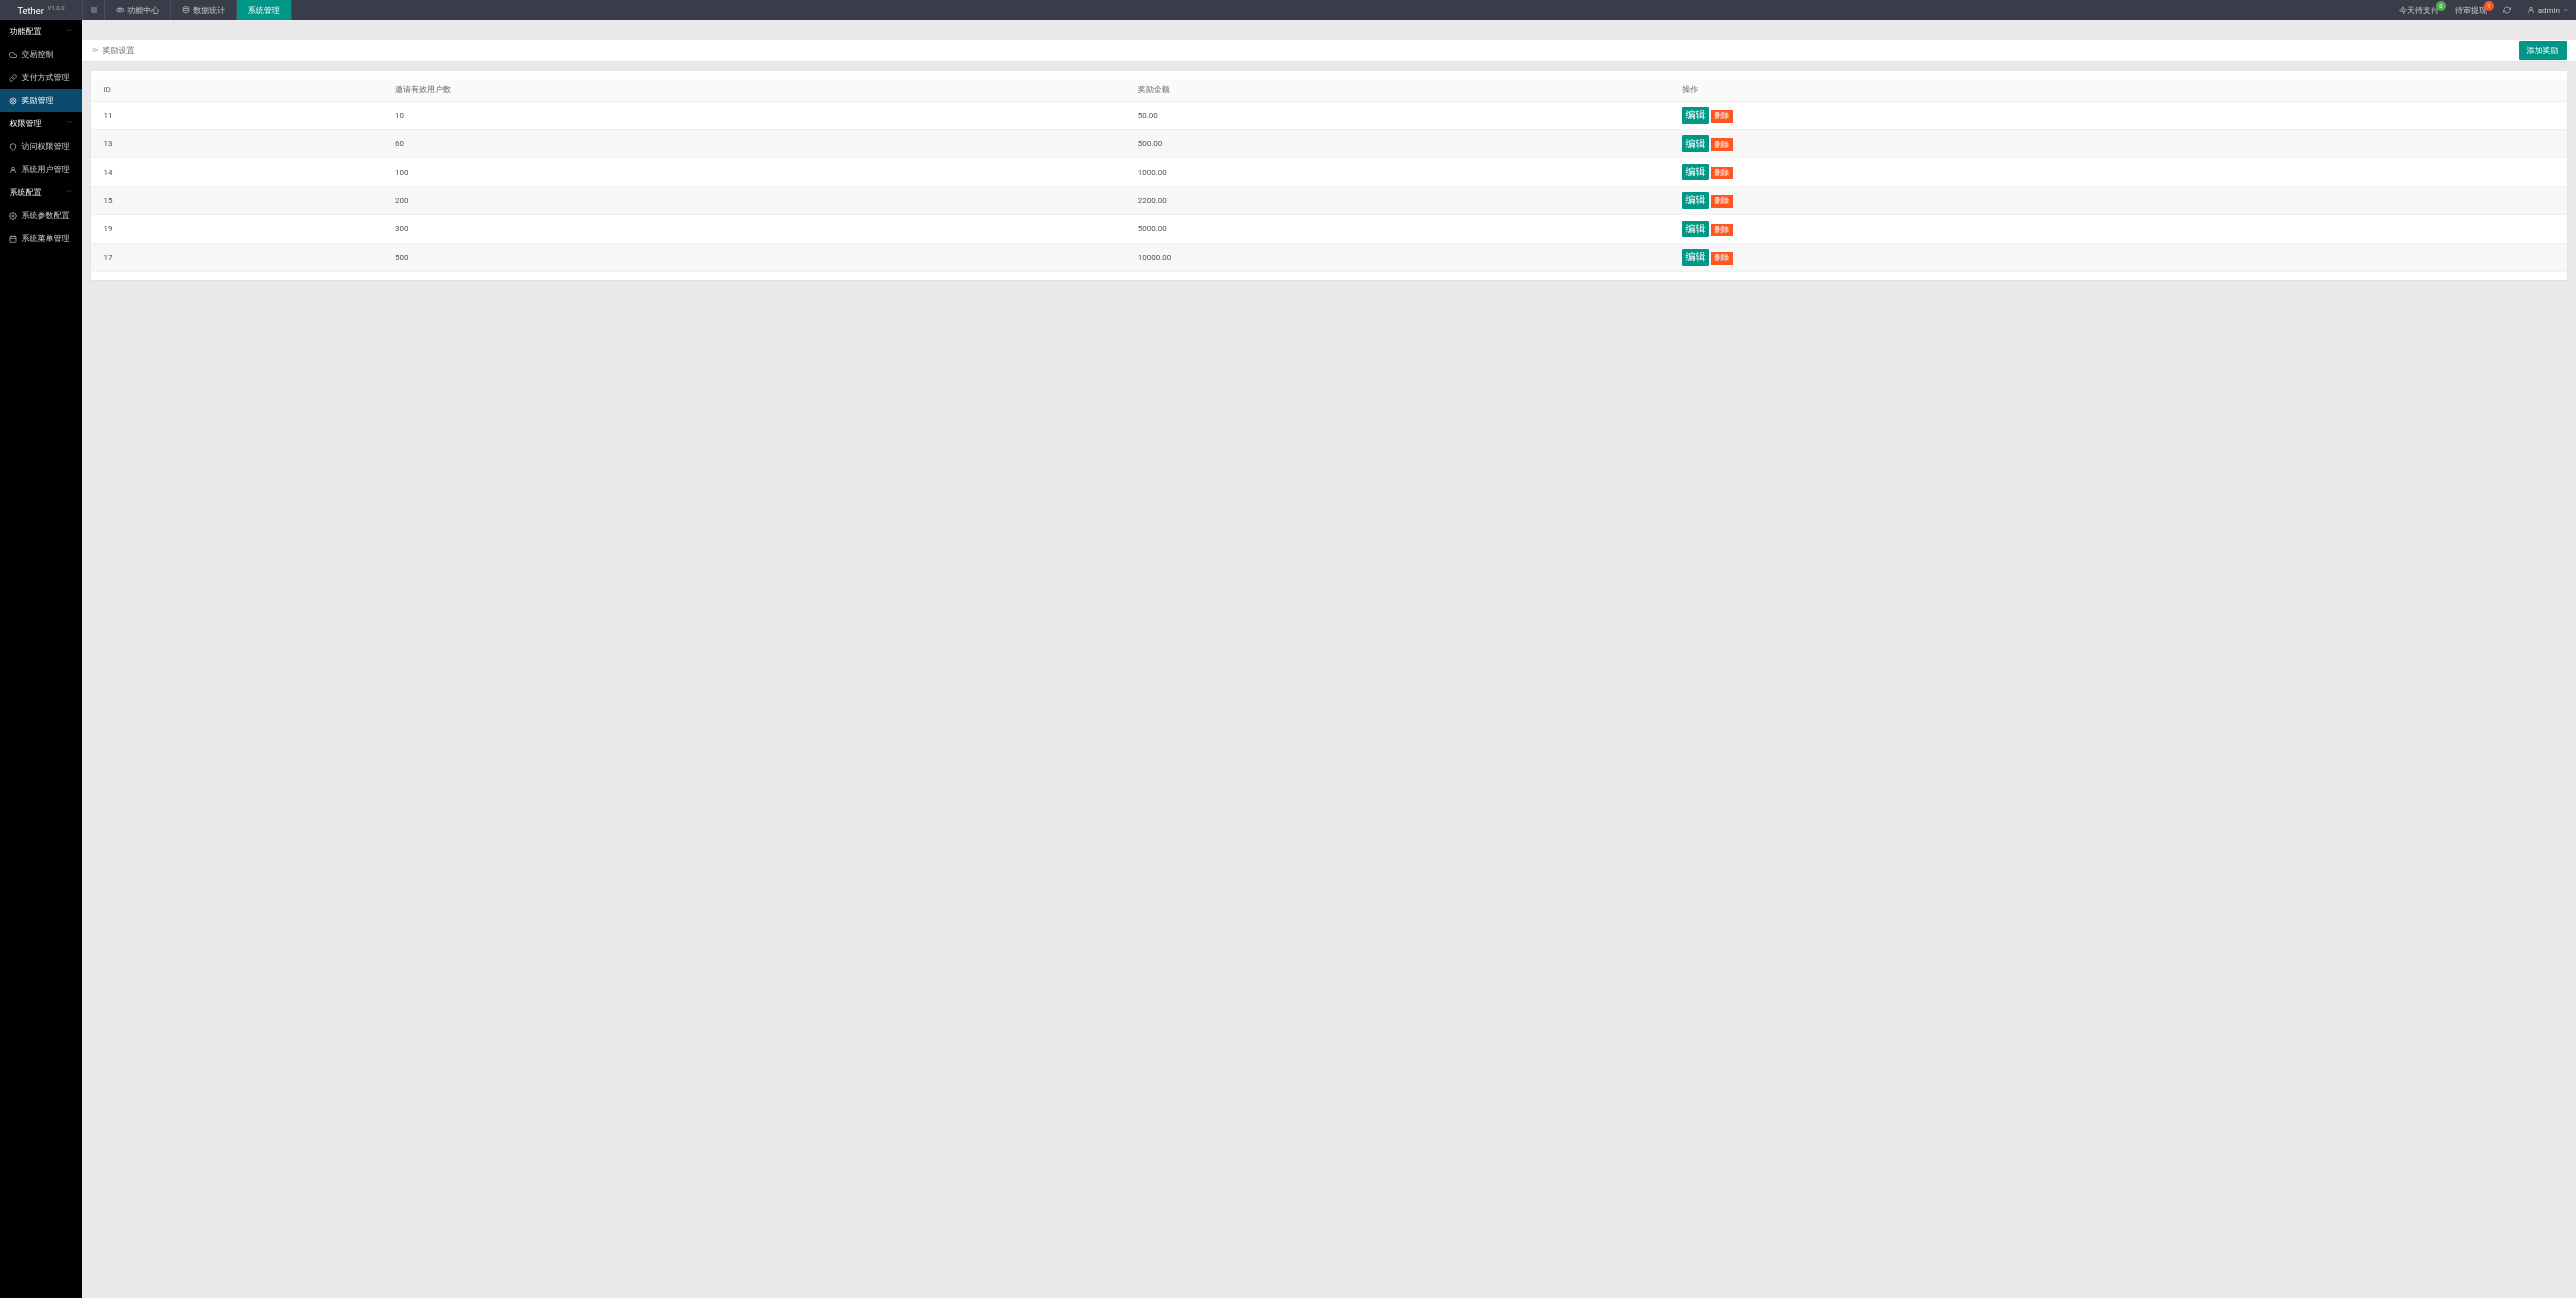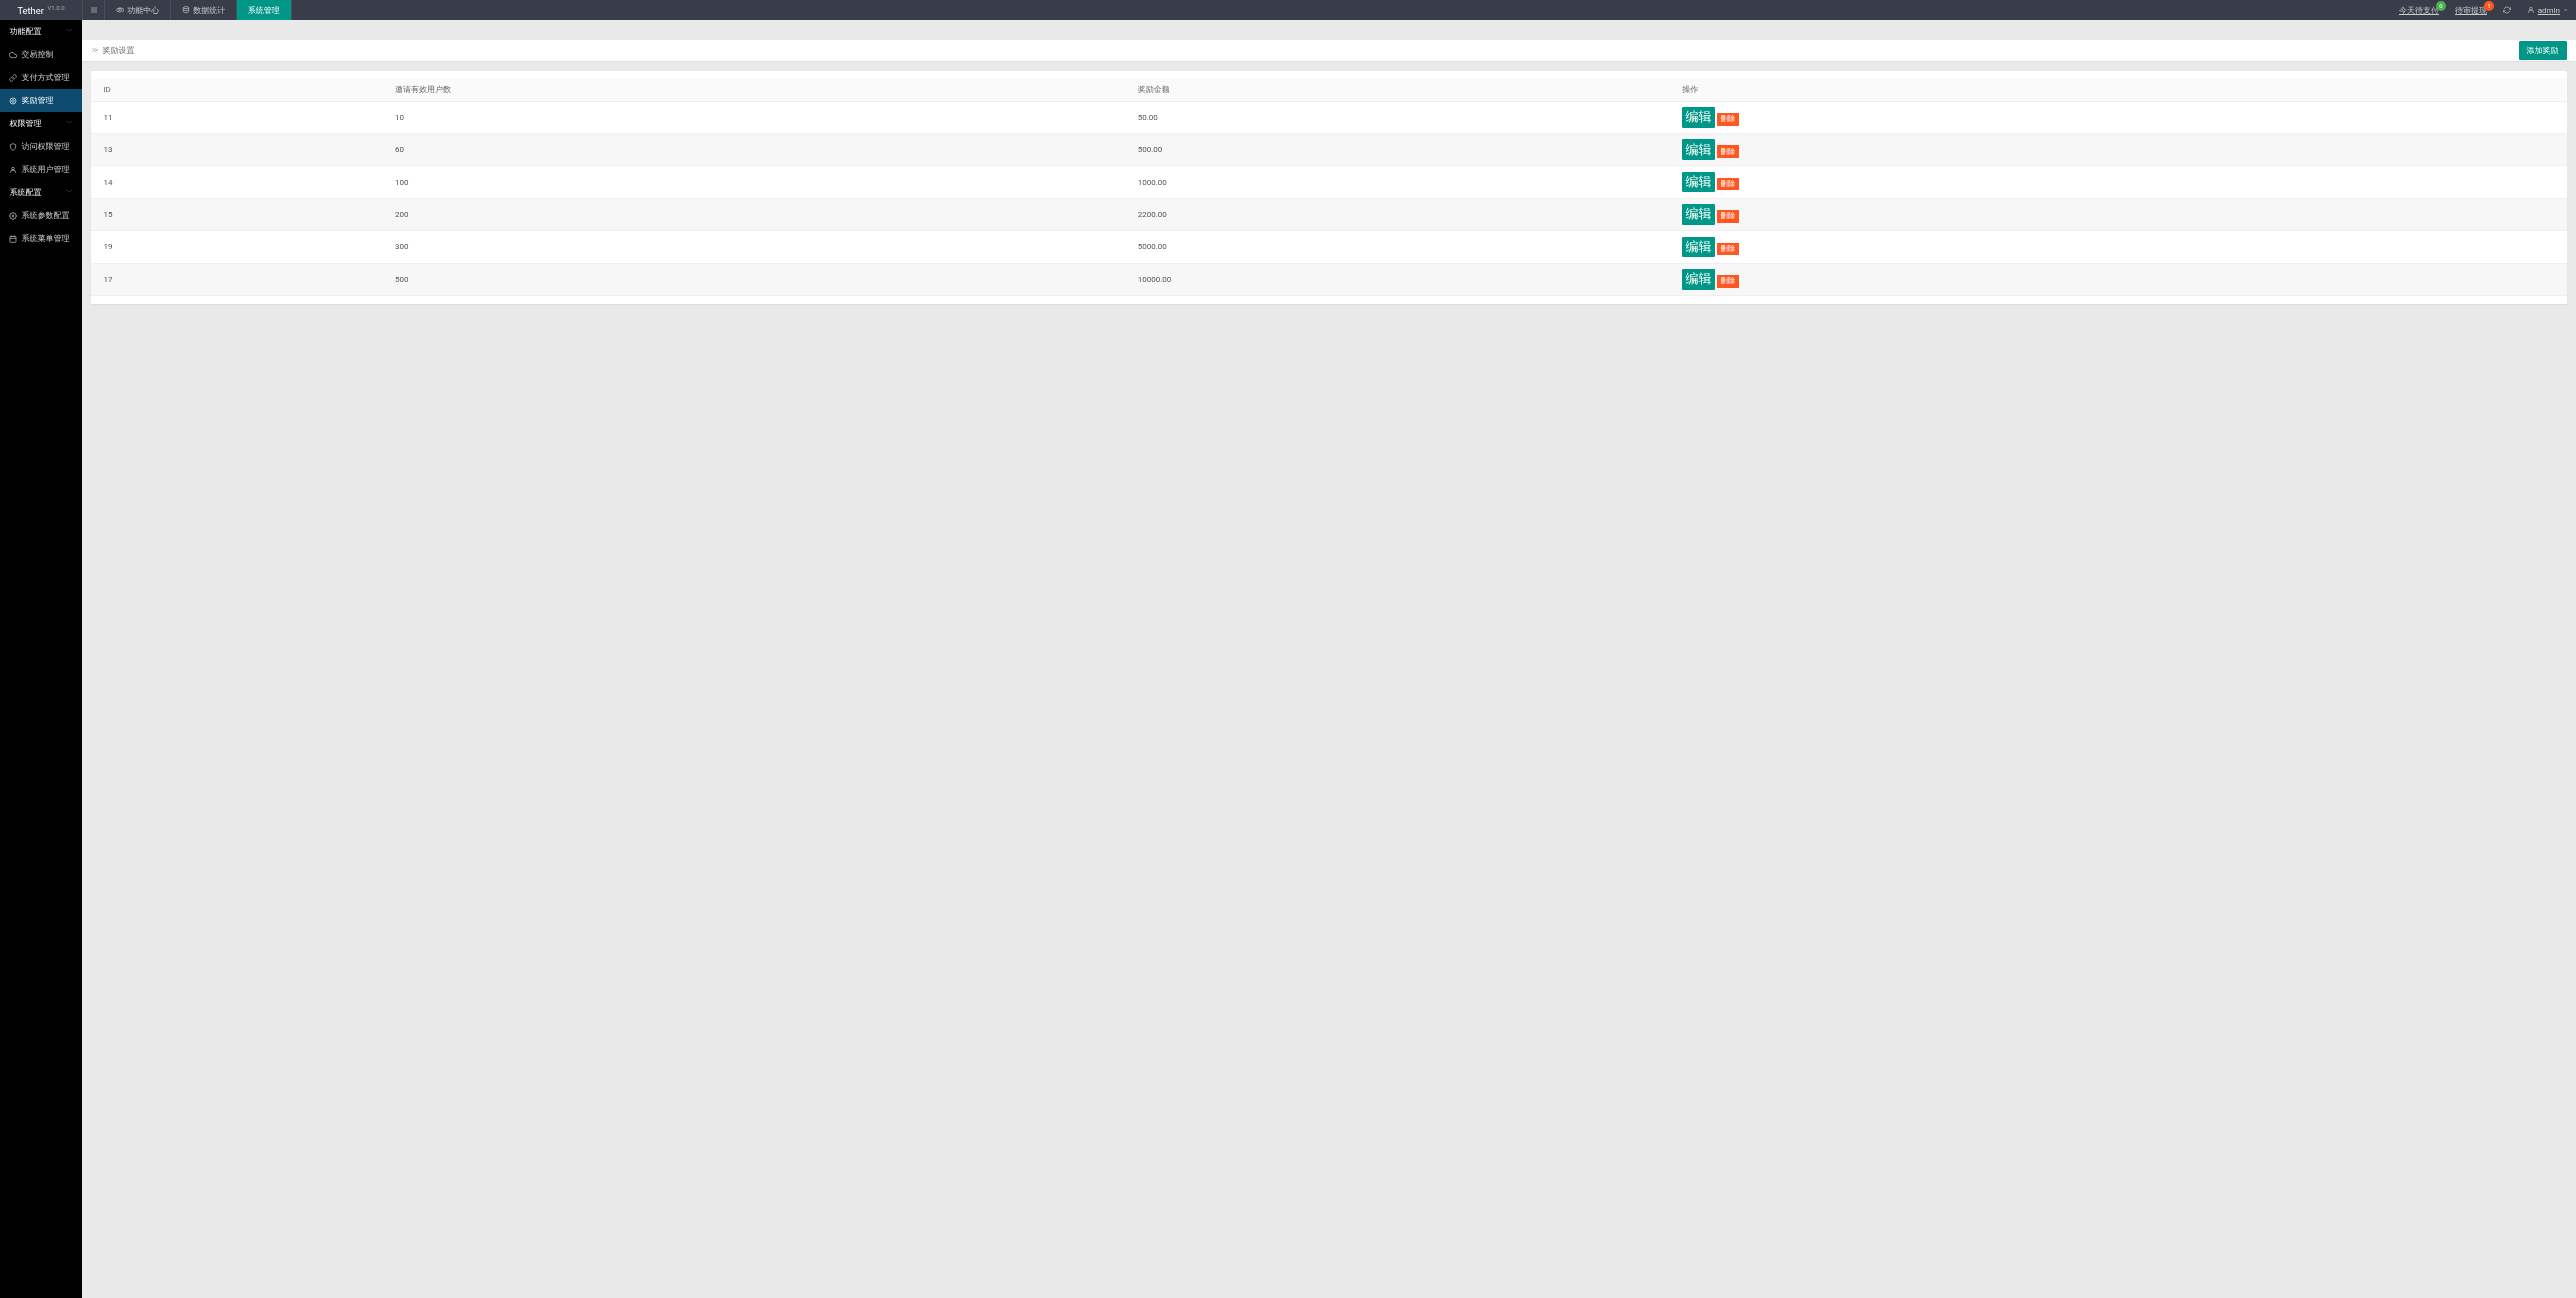--- a/index.html
+++ b/index.html
@@ -7,21 +7,21 @@
 
 
 .top-header { height: 20px; background: #393d49; display: flex; align-items: center; color: #ccc; position: relative; }
 .brand { width: 82px; text-align: center; font-size: 9.4px; color: #fff; }
 .brand sup { font-size: 6px; color: #aaa; margin-left: 1.3px; }
 .nav-toggle { width: 23px; height: 20px; display: flex; align-items: center; justify-content: center; cursor: pointer; border-left: 0.7px solid #4a4e5a; border-right: 0.7px solid #4a4e5a; }
 .top-nav { display: flex; height: 20px; }
 .top-nav-item { padding: 0 10.8px; display: flex; align-items: center; gap: 3.4px; font-size: 8px; cursor: pointer; border-right: 0.7px solid #4a4e5a; }
 .top-nav-item.active { background: #009688; color: #fff; }
 .top-right { margin-left: auto; display: flex; align-items: center; height: 20px; }
-.top-right-item { padding: 0 8px; display: flex; align-items: center; gap: 2.7px; cursor: pointer; height: 20px; position: relative; font-size: 8px; text-decoration: underline; }
+.top-right-item { padding: 0 8px; display: flex; align-items: center; gap: 2.7px; cursor: pointer; height: 20px; position: relative; font-size: 8px; }
 .badge { position: absolute; top: 1.3px; right: 1.3px; background: #ff5722; color: #fff; border-radius: 5.4px; font-size: 6px; min-width: 9.4px; height: 9.4px; display: flex; align-items: center; justify-content: center; padding: 0 2px; }
 .badge.green { background: #4caf50; }
 
 
 .sidebar { position: fixed; left: 0; top: 20px; bottom: 0; width: 82px; background: #000; color: #ccc; overflow-y: auto; }
 .side-group { padding: 6px 9.4px; font-size: 8px; display: flex; align-items: center; justify-content: space-between; cursor: pointer; color: #fff; }
 .side-item { padding: 6px 9.4px; font-size: 8px; display: flex; align-items: center; gap: 4px; cursor: pointer; color: rgba(255,255,255,0.8); }
 .side-item.active { background: #0c4a6e; color: #fff; }
 .chevron { font-size: 6.7px; color: #888; }
 
@@ -40,21 +40,21 @@
 th { color: #666; background: #fafafa; border-bottom: 0.7px solid #eee; }
 td { color: #555; border-bottom: 0.7px solid #f0f0f0; }
 tbody tr:nth-child(even) { background: #f7f7f7; }
 th:first-child, td:first-child { padding-left: 12px; }
 
 .col-id { width: 12%; }
 .col-users { width: 30%; }
 .col-amount { width: 22%; }
 .col-ops {}
 
-.btn-edit { background: #009688; color: #fff; border: none; padding: 1.3px 3.4px; font-size: 13px; cursor: pointer; border-radius: 1.3px; margin-right: 2px; }
+.btn-edit { background: #009688; color: #fff; border: none; padding: 1.3px 3.4px; font-size: 10px; cursor: pointer; border-radius: 1.3px; margin-right: 2px; }
 .btn-del { background: #ff5722; color: #fff; border: none; padding: 1.3px 3.4px; font-size: 7.4px; cursor: pointer; border-radius: 0; }
 
 .icon { display: inline-flex; width: 8px; height: 8px; align-items: center; justify-content: center; }
 svg { width: 100%; height: 100%; }
 </style>
 </head>
 <body>
 
 <div class="top-header">
   <div class="brand">

